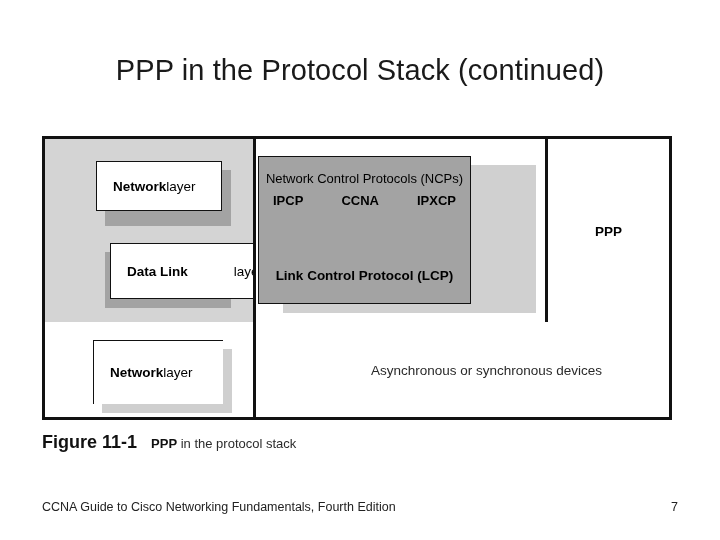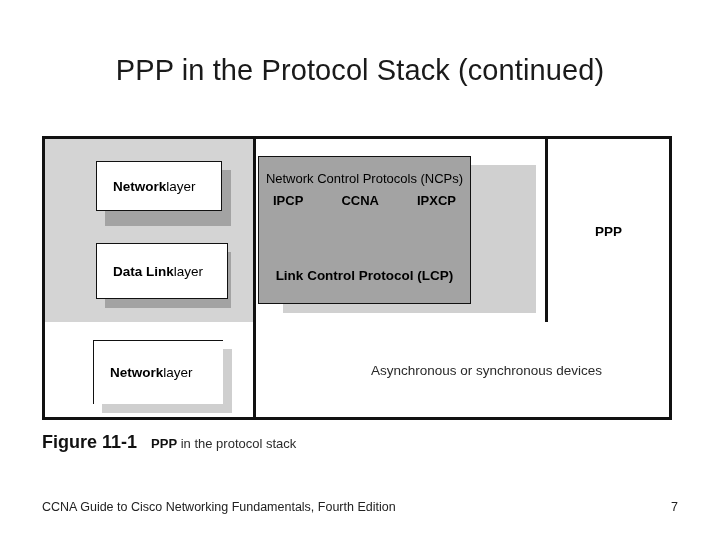--- a/index.html
+++ b/index.html
@@ -153,21 +153,21 @@
     background: #a3a3a3;
   }
   .layer-shadow-light {
     position: absolute;
     background: #cfcfcf;
   }
 
   .box-network   { left: 51px; top: 22px;  width: 126px; height: 50px; }
   .shadow-network{ left: 60px; top: 31px;  width: 126px; height: 56px; }
 
-  .box-datalink   { left: 51px; top: 104px; width: 132px; height: 56px; }
+  .box-datalink   { left: 65px; top: 104px; width: 146px; height: 56px; gap: 46px; }
   .shadow-datalink{ left: 60px; top: 113px; width: 126px; height: 56px; }
 
   
   .box-physical {
     position: absolute;
     left: 48px;
     top: 18px;
     width: 130px;
     height: 64px;
     background: #ffffff;

